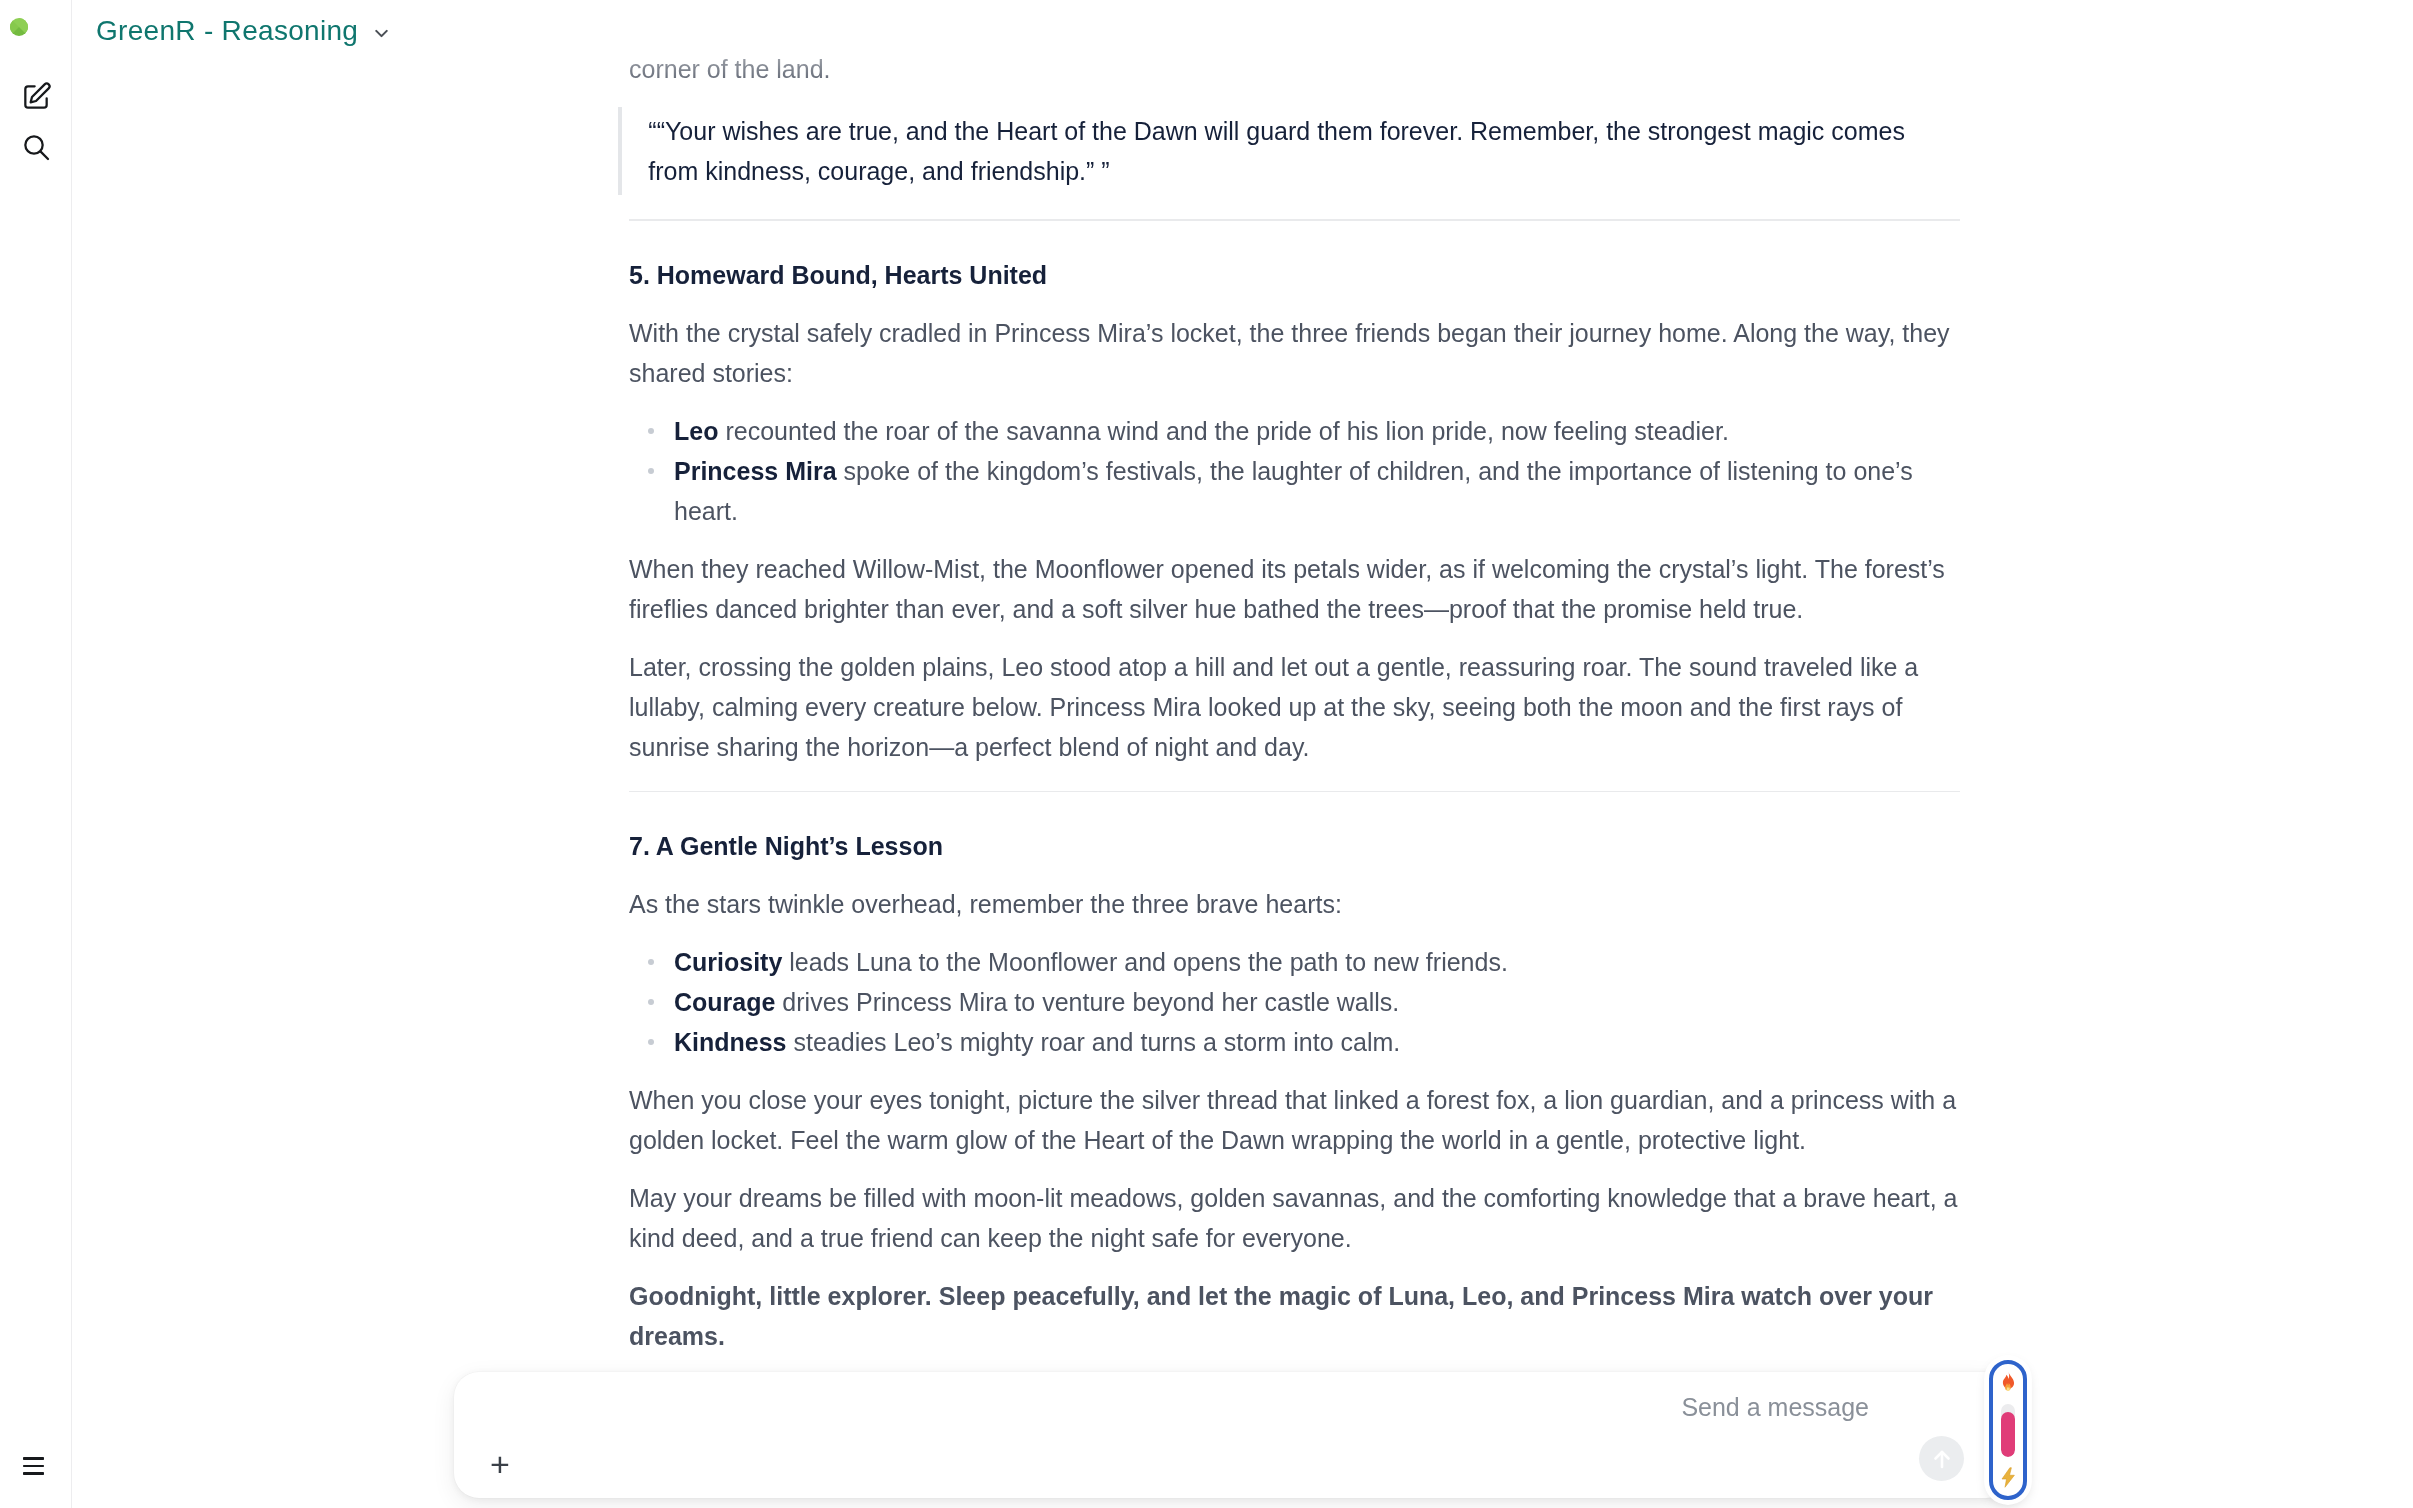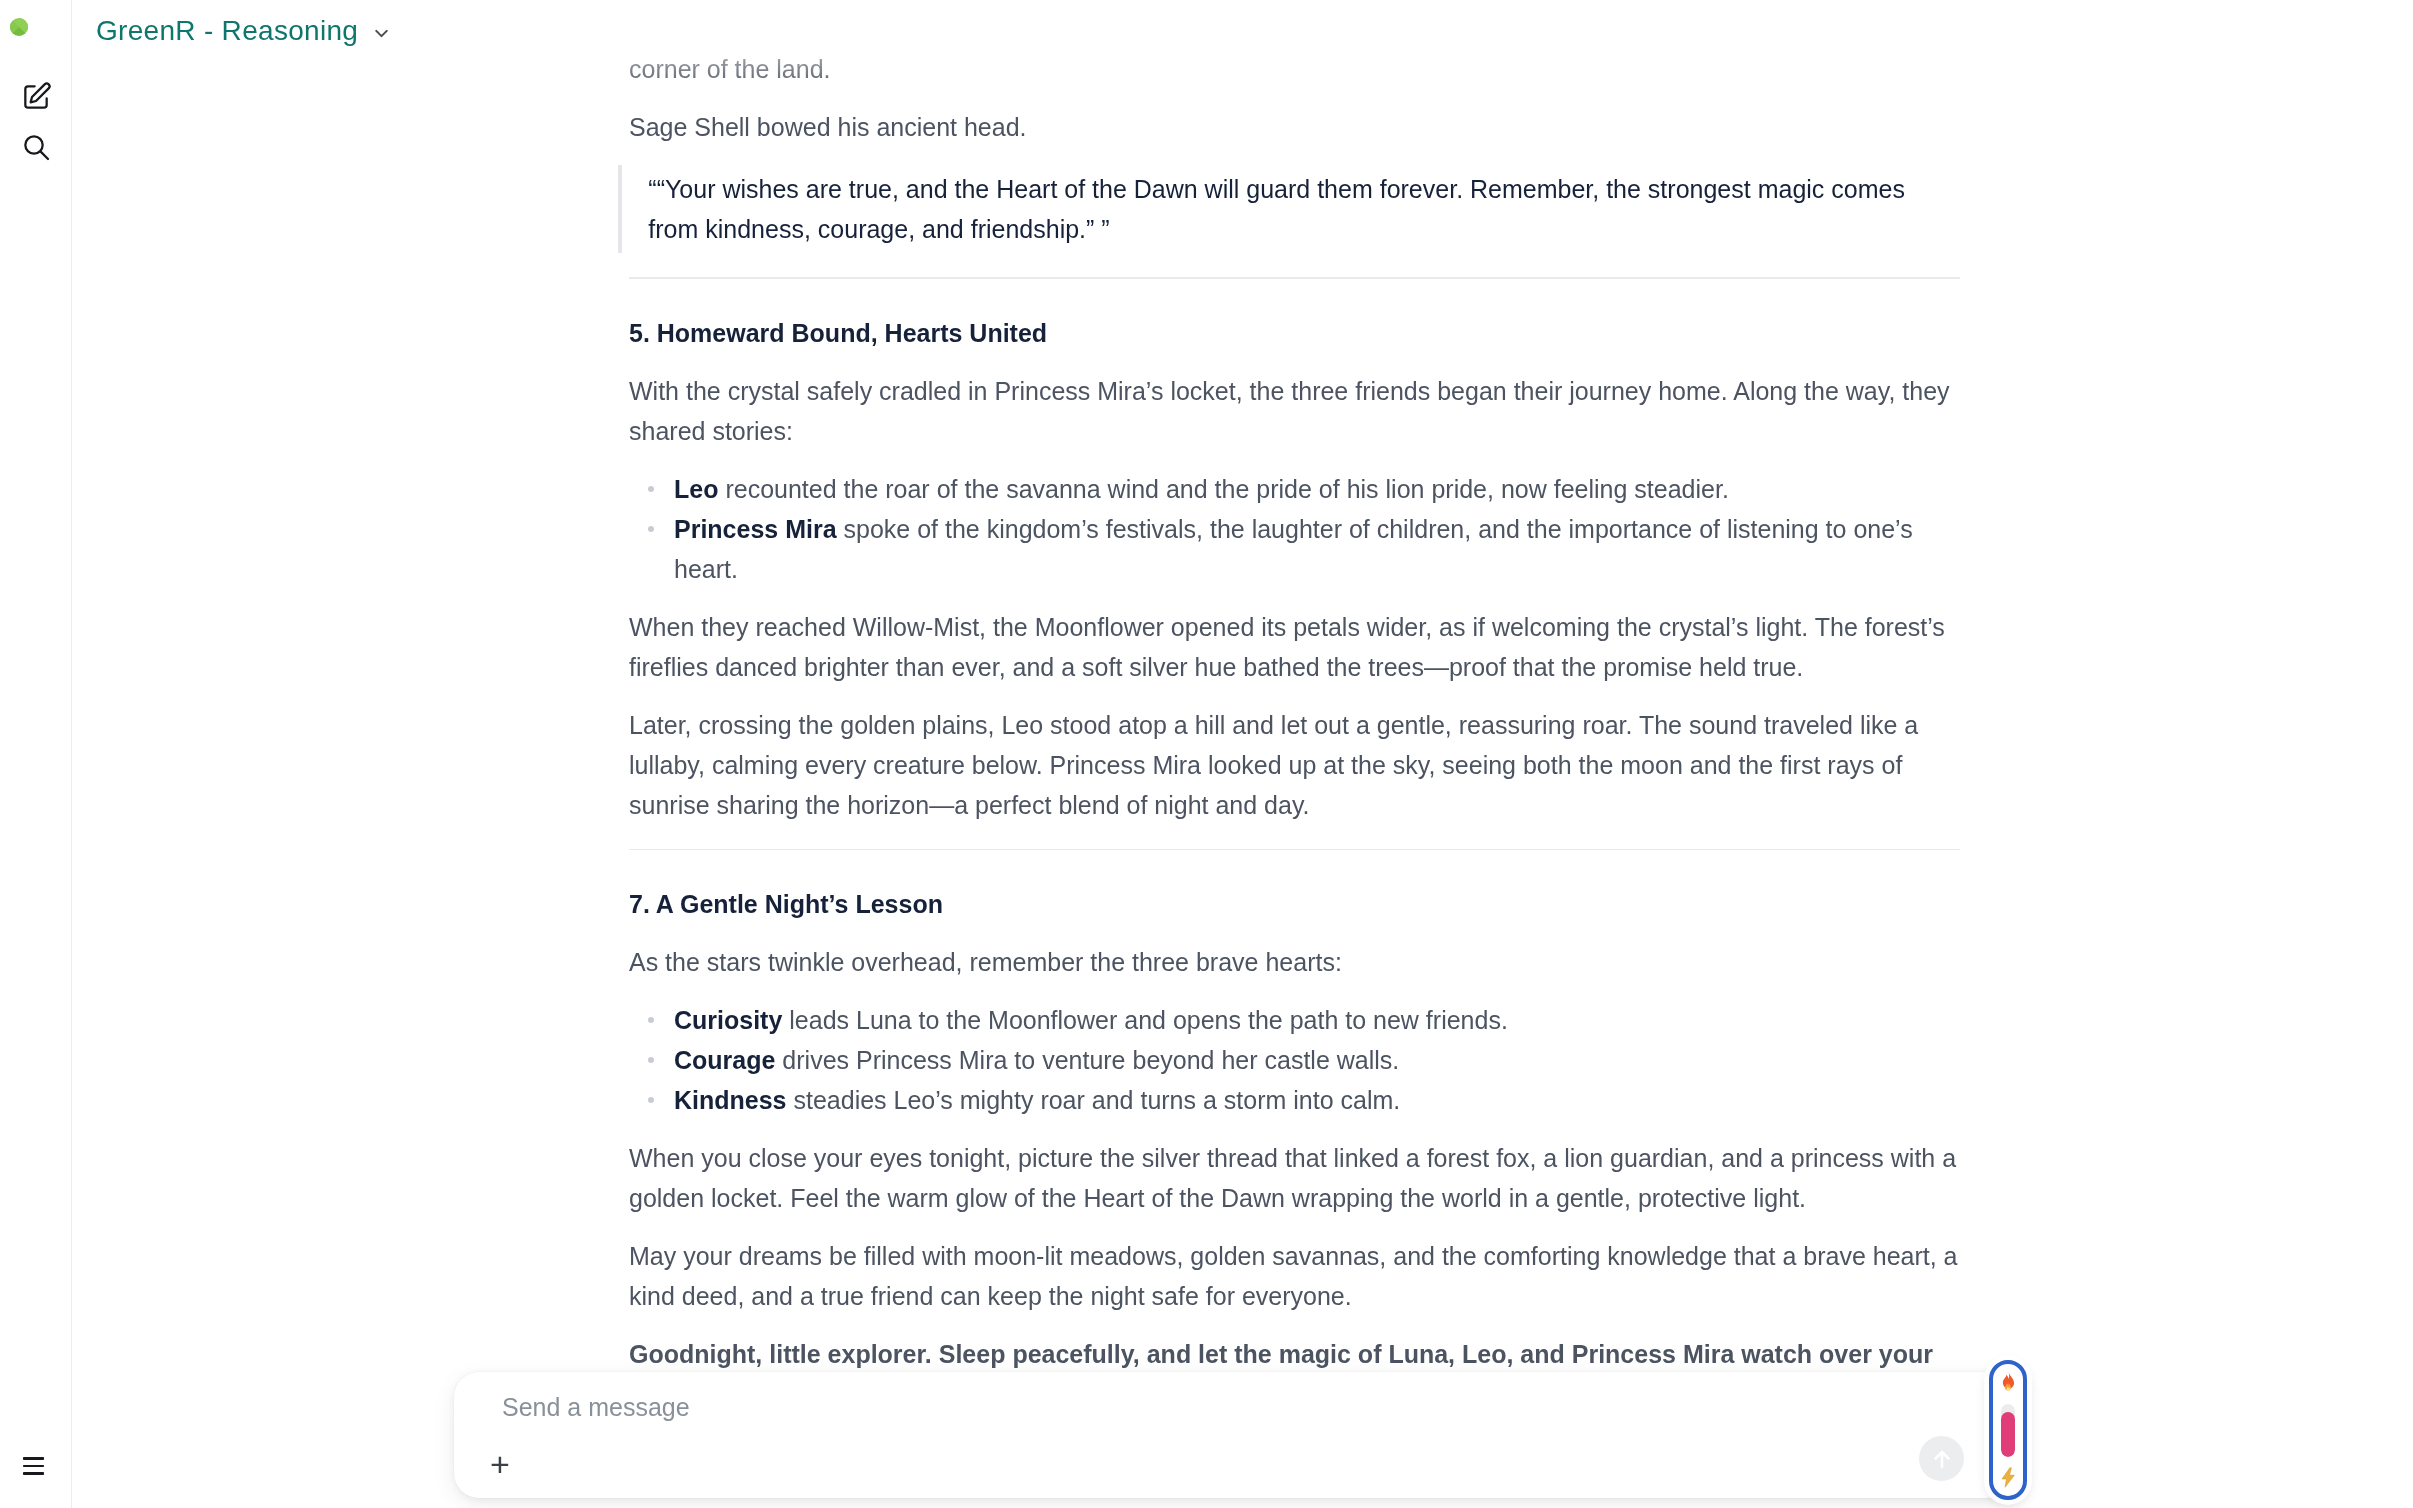--- a/index.html
+++ b/index.html
@@ -93,21 +93,21 @@
     width: 1557px; height: 126px;
     background: #ffffff;
     border-radius: 25px;
     box-shadow: 0 1.4px 7px rgba(0,0,0,0.05), 0 7px 24px rgba(0,0,0,0.07), 0 0 0 0.7px rgba(0,0,0,0.02);
     z-index: 4;
   }
   .composer-input {
     position: absolute; left: 46px; top: 19.6px; right: 140px;
     border: none; outline: none; background: transparent;
     font-family: "Liberation Sans", sans-serif;
-    font-size: 25px; color: #2c3340;
+    font-size: 25px; color: #2c3340; text-align: right;
   }
   .composer-input::placeholder { color: #8a9099; }
   .composer-plus {
     position: absolute; left: 36px; bottom: 17px;
     font-size: 34px; font-weight: 400; color: #3a4048;
     line-height: 34px; cursor: pointer;
   }
   .send-btn {
     position: absolute; right: 47px; bottom: 17px;
     width: 45px; height: 45px; border-radius: 50%;
@@ -169,21 +169,20 @@
   <span>GreenR - Reasoning</span>
   <svg width="21" height="21" viewBox="0 0 24 24" fill="none" stroke="#4a4f55" stroke-width="2.4" stroke-linecap="round" stroke-linejoin="round">
     <polyline points="6 9 12 15 18 9"></polyline>
   </svg>
 </div>
 
 <div class="chat">
 
   <p class="scroll-fragment">corner of the land.</p>
 
-  <p>Sage Shell bowed his ancient head.</p>
 
   <blockquote>““Your wishes are true, and the Heart of the Dawn will guard them forever. Remember, the strongest magic comes from kindness, courage, and friendship.” ”</blockquote>
 
   <hr>
 
   <h3>5. Homeward Bound, Hearts United</h3>
   <p>With the crystal safely cradled in Princess Mira’s locket, the three friends began their journey home. Along the way, they shared stories:</p>
   <ul>
     <li><strong>Leo</strong><span> recounted the roar of the savanna wind and the pride of his lion pride, now feeling steadier.</span></li>
     <li><strong>Princess Mira</strong><span> spoke of the kingdom’s festivals, the laughter of children, and the importance of listening to one’s heart.</span></li>

